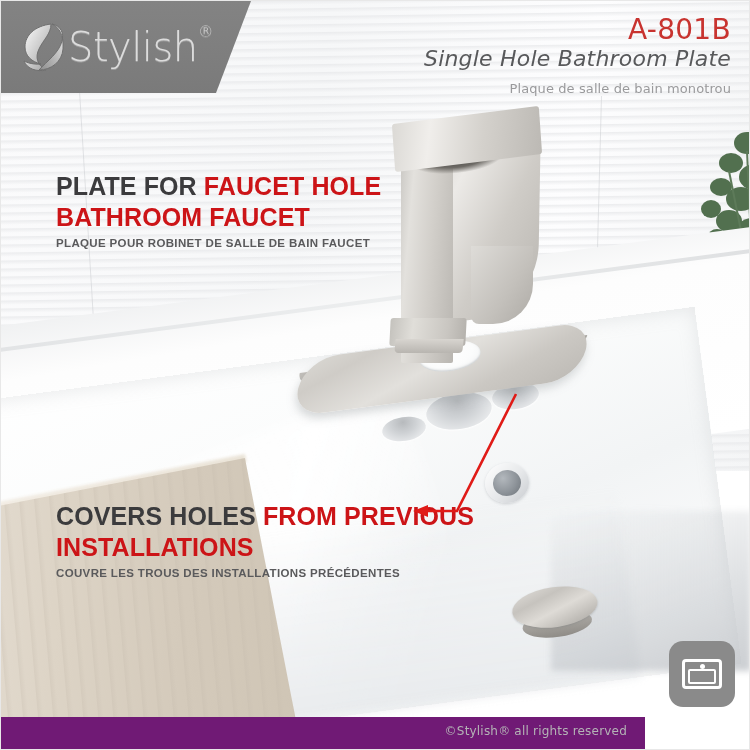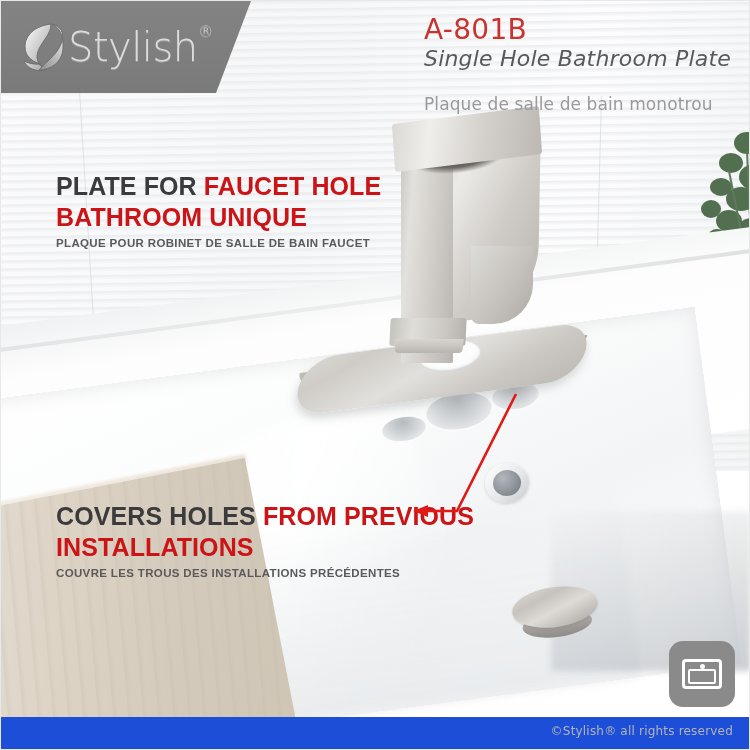--- a/index.html
+++ b/index.html
@@ -221,33 +221,33 @@
   .logo-word{
     position:relative;color:#dcdcdc;font-size:40px;letter-spacing:-.5px;
     font-family:"DejaVu Sans", sans-serif;font-weight:300;line-height:1;
     text-shadow:0 1px 0 rgba(255,255,255,.25);
   }
   .logo-reg{
     position:absolute;right:-15px;top:-2px;font-size:15px;color:#d2d2d2;
   }
 
   .header-right{
-    position:absolute;right:18px;top:14px;z-index:20;
+    position:absolute;right:18px;top:14px;text-align:right;z-index:20;
   }
   .model-no{
     color:#c8332f;font-size:28px;line-height:1.05;letter-spacing:.3px;
     font-family:"DejaVu Sans", sans-serif;font-weight:400;
   }
   .model-name{
     color:#58595b;font-size:22px;line-height:1.25;letter-spacing:.2px;
     font-family:"DejaVu Sans", sans-serif;font-weight:400;margin-top:1px;font-style:italic;
   }
   .model-name-fr{
-    color:#9a9a9c;font-size:17px;line-height:1.3;letter-spacing:.1px;
-    font-family:"DejaVu Sans", sans-serif;margin-top:20px;
+    color:#9a9a9c;font-size:13px;line-height:1.3;letter-spacing:.1px;
+    font-family:"DejaVu Sans", sans-serif;margin-top:8px;
   }
 
   
   .callout{position:absolute;z-index:15;}
   .callout .line{
     font-size:25px;font-weight:bold;letter-spacing:.1px;line-height:1.24;
     color:#3b3b3d;font-family:"Liberation Sans", sans-serif;
   }
   .callout .red{color:#cc1417;}
   .callout .sub{
@@ -255,22 +255,22 @@
     color:#5a5a5c;font-family:"Liberation Sans", sans-serif;
   }
   #callout-1{left:55px;top:170px;}
   #callout-2{left:55px;top:500px;}
 
   
   .arrow{position:absolute;left:400px;top:385px;z-index:16;}
 
   
   .footer{
-    position:absolute;left:0;bottom:0;width:750px;height:32px;z-index:20;
-    background:#1d4ed8;
+    position:absolute;left:0;bottom:0;width:644px;height:32px;z-index:20;
+    background:#701a75;
   }
   .footer-text{
     position:absolute;right:18px;top:7px;
     font-size:12px;color:#b4b4b6;letter-spacing:.2px;
     font-family:"DejaVu Sans", sans-serif;
   }
   .badge{
     position:absolute;right:14px;bottom:42px;width:66px;height:66px;z-index:20;
     border-radius:14px;background:#8a8a8a;
     display:flex;align-items:center;justify-content:center;
@@ -404,21 +404,21 @@
   <div class="header-right">
     <div class="model-no">A-801B</div>
     <div class="model-name">Single Hole Bathroom Plate</div>
     <div class="model-name-fr">Plaque de salle de bain monotrou</div>
   </div>
 
   <div class="callout" id="callout-1">
     <div class="line">
       <span>PLATE FOR </span><span class="red">FAUCET HOLE</span>
     </div>
-    <div class="line red">BATHROOM UNIQUE</div>
+    <div class="line red">BATHROOM FAUCET</div>
     <div class="sub">PLAQUE POUR ROBINET DE SALLE DE BAIN FAUCET</div>
   </div>
 
   <div class="callout" id="callout-2">
     <div class="line">
       <span>COVERS HOLES </span><span class="red">FROM PREVIOUS</span>
     </div>
     <div class="line red">INSTALLATIONS</div>
     <div class="sub">COUVRE LES TROUS DES INSTALLATIONS PRÉCÉDENTES</div>
   </div>

